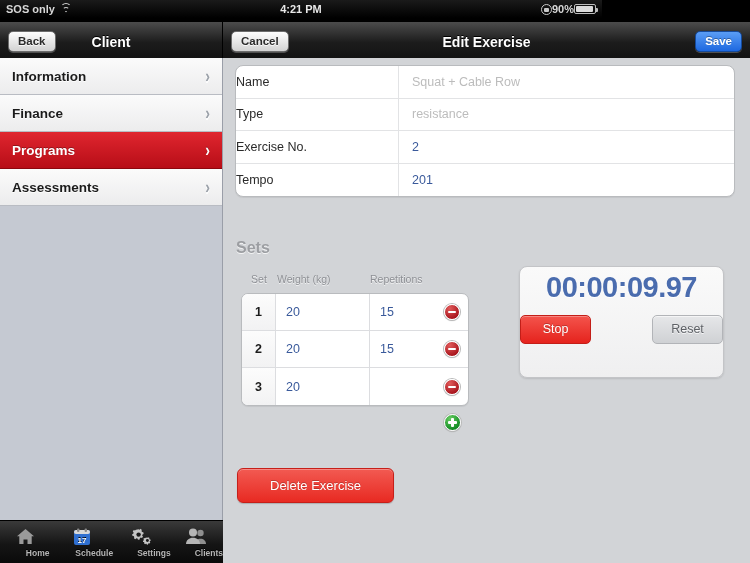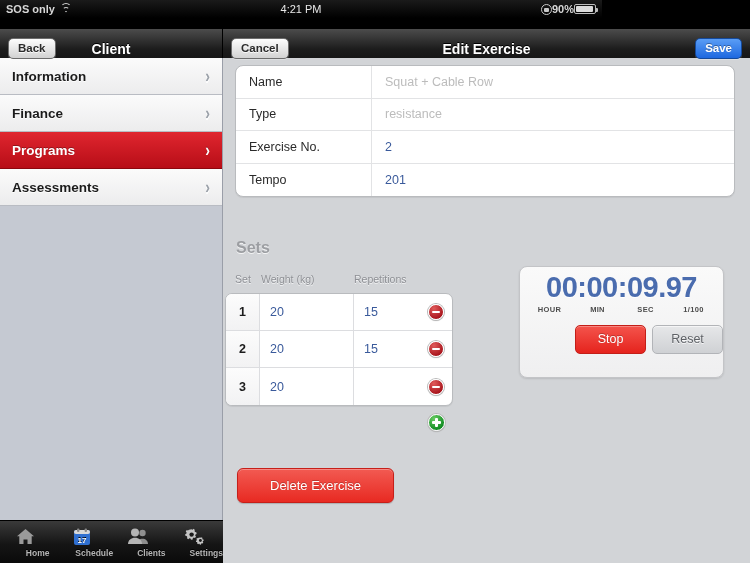--- a/index.html
+++ b/index.html
@@ -13,21 +13,21 @@
 
   
   .statusbar {
     position: absolute; left: 0; top: 0; width: 602px; height: 18px;
     background: linear-gradient(#1a1a1a, #000);
     color: #d8d8d8; font-size: 11px; font-weight: bold;
     display: flex; align-items: center; padding: 0 6px;
   }
   .sb-left { display: flex; align-items: center; gap: 5px; }
   .sb-center { position: absolute; left: 0; right: 0; text-align: center;
-               font-size: 11px; font-weight: normal; color: #e8e8e8; }
+               font-size: 11px; font-weight: bold; color: #e8e8e8; }
   .sb-right { margin-left: auto; display: flex; align-items: center; 
               position: relative; z-index: 2; }
   .wifi-ico { display: inline-block; width: 12px; height: 10px; position: relative; }
   .wifi-ico i {
     position: absolute; left: 50%; bottom: 0; transform: translateX(-50%);
     border: 1.5px solid #cfcfcf; border-bottom-color: transparent;
     border-left-color: transparent; border-right-color: transparent;
     border-radius: 50%;
   }
   .wifi-ico i:nth-child(1){ width:11px; height:11px; }
@@ -45,21 +45,21 @@
     width: 22px; height: 10px; border: 1px solid #bdbdbd; border-radius: 2px;
     position: relative; display: inline-block;
   }
   .batt::after { content:""; position:absolute; right:-3px; top:3px;
     width:2px; height:4px; background:#bdbdbd; border-radius:0 1px 1px 0; }
   .batt i { position:absolute; left:1px; top:1px; bottom:1px; width:17px;
     background:#dcdcdc; border-radius:1px; display:block; }
 
   
   .navbar {
-    position: absolute; top: 29px; height: 40px;
+    position: absolute; top: 22px; height: 40px;
     background: linear-gradient(#4c4c4c, #1c1c1c 52%, #111);
     border-bottom: 1px solid #000;
     display: flex; align-items: center; padding: 0 8px;
   }
   .navbar.left { left: 0; width: 223px; border-right: 1px solid #000; }
   .navbar.right { left: 223px; width: 527px; }
   .nav-title {
     position: absolute; left: 0; right: 0; text-align: center;
     color: #fff; font-size: 14px; font-weight: bold;
     text-shadow: 0 -1px 0 #000; pointer-events: none;
@@ -113,37 +113,37 @@
   .form-card {
     position: absolute; left: 12px; top: 7px; width: 500px;
     background: #fff; border-radius: 8px;
     border: 1px solid #b9bbbe;
     box-shadow: 0 1px 1px rgba(0,0,0,.07);
     overflow: hidden;
   }
   .form-row { display: flex; height: 32.5px; border-bottom: 1px solid #e2e3e5; }
   .form-row:last-child { border-bottom: none; }
   .form-label {
-    width: 136px; display: flex; align-items: center; padding-left: 13px;
+    width: 163px; display: flex; align-items: center; 
     font-size: 12.5px; color: #2a2a2a;
     border-right: 1px solid #e2e3e5;
   }
   .form-value {
     flex: 1; display: flex; align-items: center; padding-left: 13px;
     font-size: 12.5px; color: #3a5a9b;
   }
   .form-value.placeholder { color: #bcbcbc; }
 
   
   .sets-title {
     position: absolute; left: 13px; top: 181px;
     font-size: 16px; font-weight: bold; color: #9c9ea2;
     text-shadow: 0 1px 0 rgba(255,255,255,.75);
   }
-  .sets-wrap { position: absolute; left: 2px; top: 215px; width: 228px; }
+  .sets-wrap { position: absolute; left: 18px; top: 215px; width: 228px; }
   .sets-head { display: flex; font-size: 10.5px; color: #8e9095;
                padding: 0 0 8px 0; text-shadow: 0 1px 0 rgba(255,255,255,.7); }
   .sh-set { width: 36px; text-align: center; }
   .sh-weight { width: 93px; }
   .sh-reps { flex: 1; }
 
   .sets-table {
     background: #fff; border-radius: 7px; border: 1px solid #b9bbbe;
     overflow: hidden; box-shadow: 0 1px 1px rgba(0,0,0,.07);
   }
@@ -212,21 +212,21 @@
     color: #4a6cae; letter-spacing: -0.5px;
     font-family: "Liberation Sans", sans-serif;
     text-shadow: 0 1px 0 rgba(255,255,255,.9);
   }
   .t-labels {
     display: flex; justify-content: center; gap: 0;
     font-size: 7.5px; color: #4c4c4c; font-weight: bold;
     margin-top: 1px; letter-spacing: .3px;
   }
   .t-labels span { width: 48px; }
-  .t-buttons { display: flex; justify-content: flex-end; gap: 6px; margin-top: 11px; }
+  .t-buttons { display: flex; justify-content: space-between; gap: 6px; margin-top: 11px; }
   .t-btn {
     width: 71px; padding: 7px 0; border-radius: 5px; font-size: 12.5px;
     cursor: pointer; line-height: 1;
   }
   .t-btn.stop {
     color: #fff; background: linear-gradient(#f4544c, #e5231d);
     border: 1px solid #c31e18; text-shadow: 0 -1px 0 rgba(0,0,0,.25);
     box-shadow: inset 0 1px 0 rgba(255,255,255,.3);
   }
   .t-btn.reset {
@@ -354,26 +354,20 @@
         </div>
       </div>
 
       <div class="add-btn"></div>
     </div>
 
     <div class="delete-exercise">Delete Exercise</div>
 
     <div class="timer">
       <div class="t-digits">00:00:09.97</div>
-      <div class="t-labels">
-        <span>HOUR</span>
-        <span>MIN</span>
-        <span>SEC</span>
-        <span>1/100</span>
-      </div>
       <div class="t-buttons">
         <div class="t-btn stop">Stop</div>
         <div class="t-btn reset">Reset</div>
       </div>
     </div>
 
   </div>
 
   <div class="tabbar">
     <div class="tab">
@@ -388,40 +382,40 @@
       <div class="ico">
         <svg width="18" height="18" viewBox="0 0 18 18">
           <rect x="1" y="2" width="16" height="15" rx="2" fill="#2f6fd0"></rect>
           <rect x="1" y="2" width="16" height="4" rx="2" fill="#d8d8d8"></rect>
           <rect x="4" y="0.5" width="2.4" height="3.5" rx="1" fill="#8a8a8a"></rect>
           <rect x="11.6" y="0.5" width="2.4" height="3.5" rx="1" fill="#8a8a8a"></rect>
           <text x="9" y="14.5" font-size="8" font-family="Liberation Sans, sans-serif" font-weight="bold" fill="#fff" text-anchor="middle">17</text>
         </svg>
       </div>
       <span class="lbl">Schedule</span>
-    </div>
-    <div class="tab">
-      <div class="ico">
-        <svg width="22" height="17" viewBox="0 0 22 17">
-          <circle cx="14.5" cy="5" r="3.2" fill="#8f8f8f"></circle>
-          <path d="M9 16c0-3.3 2.5-5.3 5.5-5.3S20 12.7 20 16z" fill="#8f8f8f"></path>
-          <circle cx="7" cy="4.4" r="4" fill="#b5b5b5"></circle>
-          <path d="M0 16c0-4 3.2-6.3 7-6.3S14 12 14 16z" fill="#b5b5b5"></path>
-        </svg>
-      </div>
-      <span class="lbl">Clients</span>
     </div>
     <div class="tab">
       <div class="ico">
         <svg width="21" height="18" viewBox="0 0 21 18">
           <g fill="#c4c4c4">
             <path d="M7.5 1.3l1.1.35.95-.8 1.35 1.05-.45 1.15.65 1.05 1.25.1.25 1.7-1.15.5-.3 1.2.85.95-1 1.4-1.2-.35-1 .7-.1 1.25-1.7.2-.5-1.15-1.2-.3-.95.85-1.4-1 .35-1.2-.7-1.05-1.25-.05-.2-1.7 1.15-.5.3-1.2-.85-.95 1-1.4 1.2.35 1.05-.7z"></path>
             <circle cx="7.6" cy="6.6" r="2.2" fill="#1a1a1a"></circle>
             <path d="M16.3 9.6l.75.2.6-.55.9.72-.3.78.44.7.85.07.16 1.15-.78.33-.2.82.58.64-.68.95-.8-.24-.7.48-.07.85-1.15.13-.33-.78-.82-.2-.64.58-.95-.68.24-.8-.48-.72-.85-.03-.13-1.15.78-.33.2-.82-.58-.64.68-.95.8.24.72-.48z"></path>
             <circle cx="16.4" cy="12.5" r="1.45" fill="#1a1a1a"></circle>
           </g>
         </svg>
       </div>
       <span class="lbl">Settings</span>
     </div>
+    <div class="tab">
+      <div class="ico">
+        <svg width="22" height="17" viewBox="0 0 22 17">
+          <circle cx="14.5" cy="5" r="3.2" fill="#8f8f8f"></circle>
+          <path d="M9 16c0-3.3 2.5-5.3 5.5-5.3S20 12.7 20 16z" fill="#8f8f8f"></path>
+          <circle cx="7" cy="4.4" r="4" fill="#b5b5b5"></circle>
+          <path d="M0 16c0-4 3.2-6.3 7-6.3S14 12 14 16z" fill="#b5b5b5"></path>
+        </svg>
+      </div>
+      <span class="lbl">Clients</span>
+    </div>
   </div>
 
 </div>
 
 </body></html>

